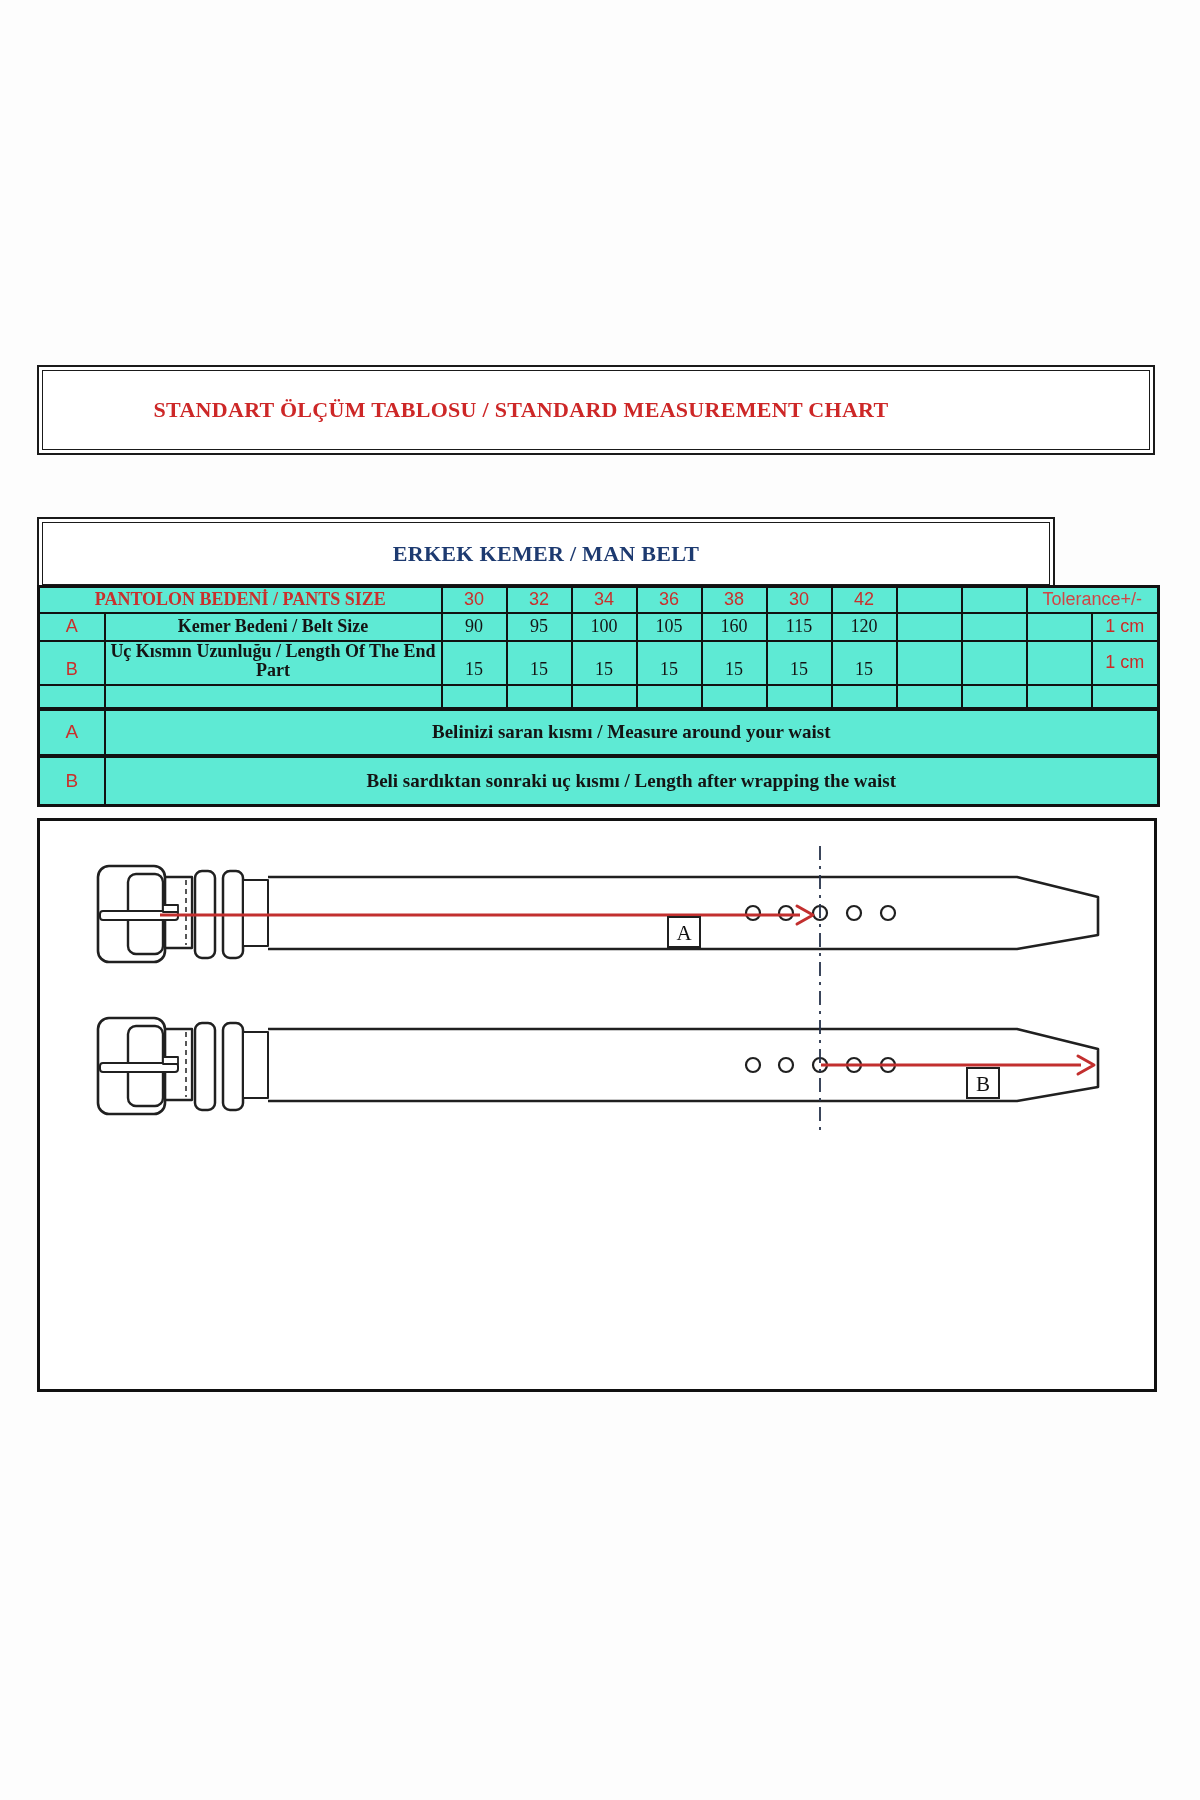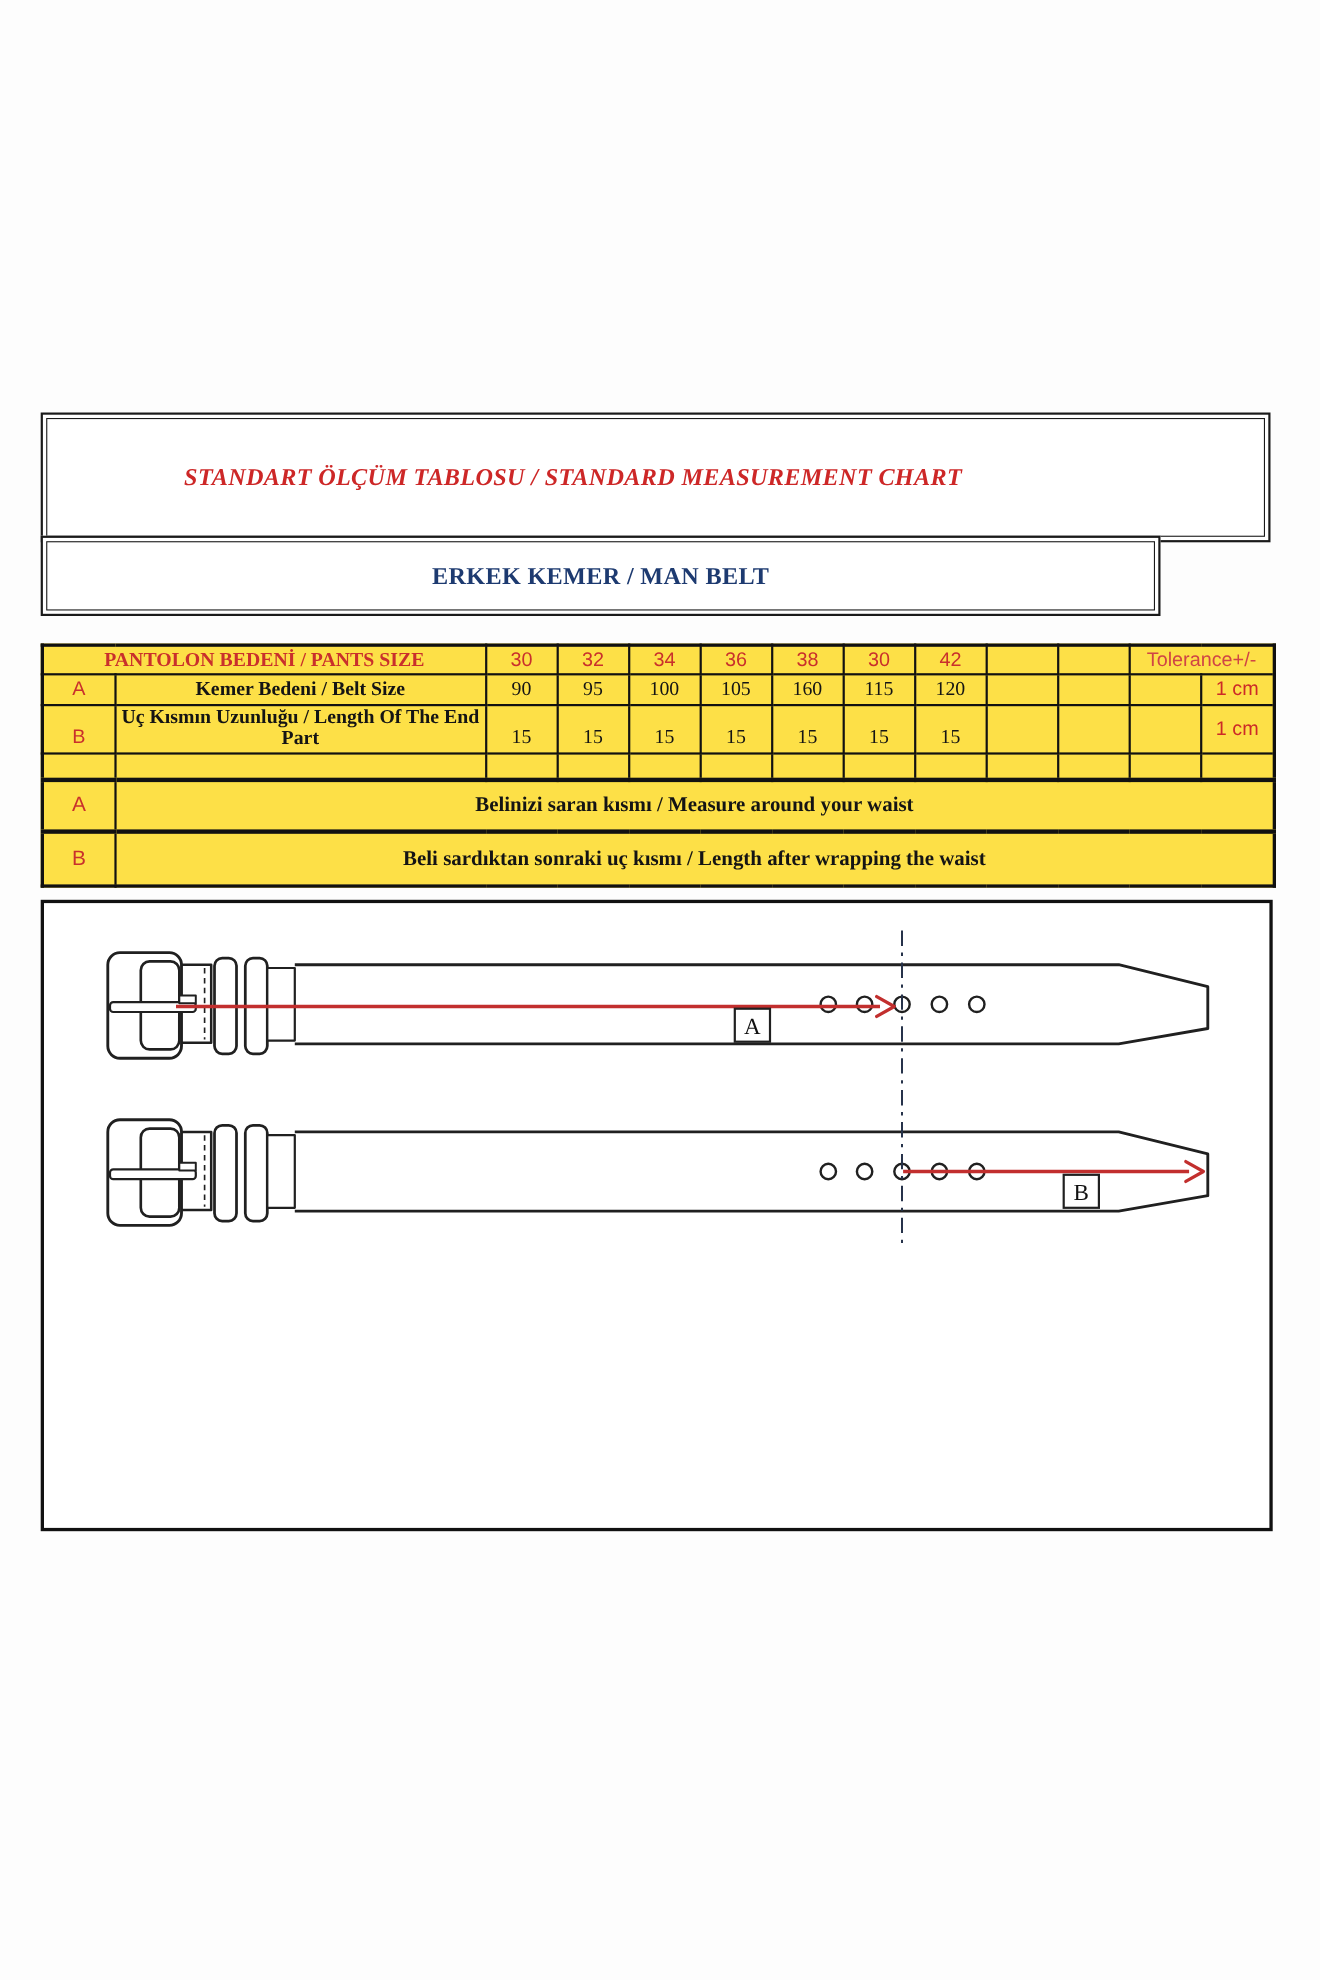--- a/index.html
+++ b/index.html
@@ -9,37 +9,37 @@
     font-family:"Liberation Serif", serif;
     position:relative;
     color:#141414;
   }
   .canvas{position:absolute;inset:0;width:1200px;height:1800px;background:#fdfdfd;overflow:hidden;}
 
   
   .dframe{position:absolute;border:2.5px solid #1a1a1a;background:#fff;box-sizing:border-box;}
   .dframe .inner{position:absolute;inset:3px;border:1.5px solid #1a1a1a;display:flex;align-items:center;justify-content:center;box-sizing:border-box;}
 
-  .title-box{left:37px;top:375px;width:1118px;height:118px;font-style:italic;}
+  .title-box{left:37px;top:365px;width:1118px;height:90px;}
   .title-box .inner{padding-right:150px;}
   .title-text{
     font-size:22px;font-weight:bold;letter-spacing:.3px;
     color:#cd2727;white-space:nowrap;
   }
-  .subtitle-box{left:37px;top:487px;width:1018px;height:73px;}
+  .subtitle-box{left:37px;top:517px;width:1018px;height:73px;}
   .subtitle-text{
     font-size:22px;font-weight:bold;letter-spacing:.3px;
     color:#1d3a70;white-space:nowrap;
   }
 
   
   table.size-table{
     position:absolute;left:37px;top:585px;width:1120px;
     border-collapse:collapse;table-layout:fixed;
-    background:#fde047;
+    background:#5eead4;
     border:3px solid #111;
   }
   table.size-table td{
     border:2px solid #111;
     text-align:center;vertical-align:middle;
     padding:0;overflow:hidden;
     font-size:18px;
   }
   td.hdr-label{color:#c9302c;font-weight:bold;font-size:17px;}
   td.size-num{color:#c9302c;font-family:"Liberation Sans",sans-serif;font-size:17px;border-radius:13px;}

